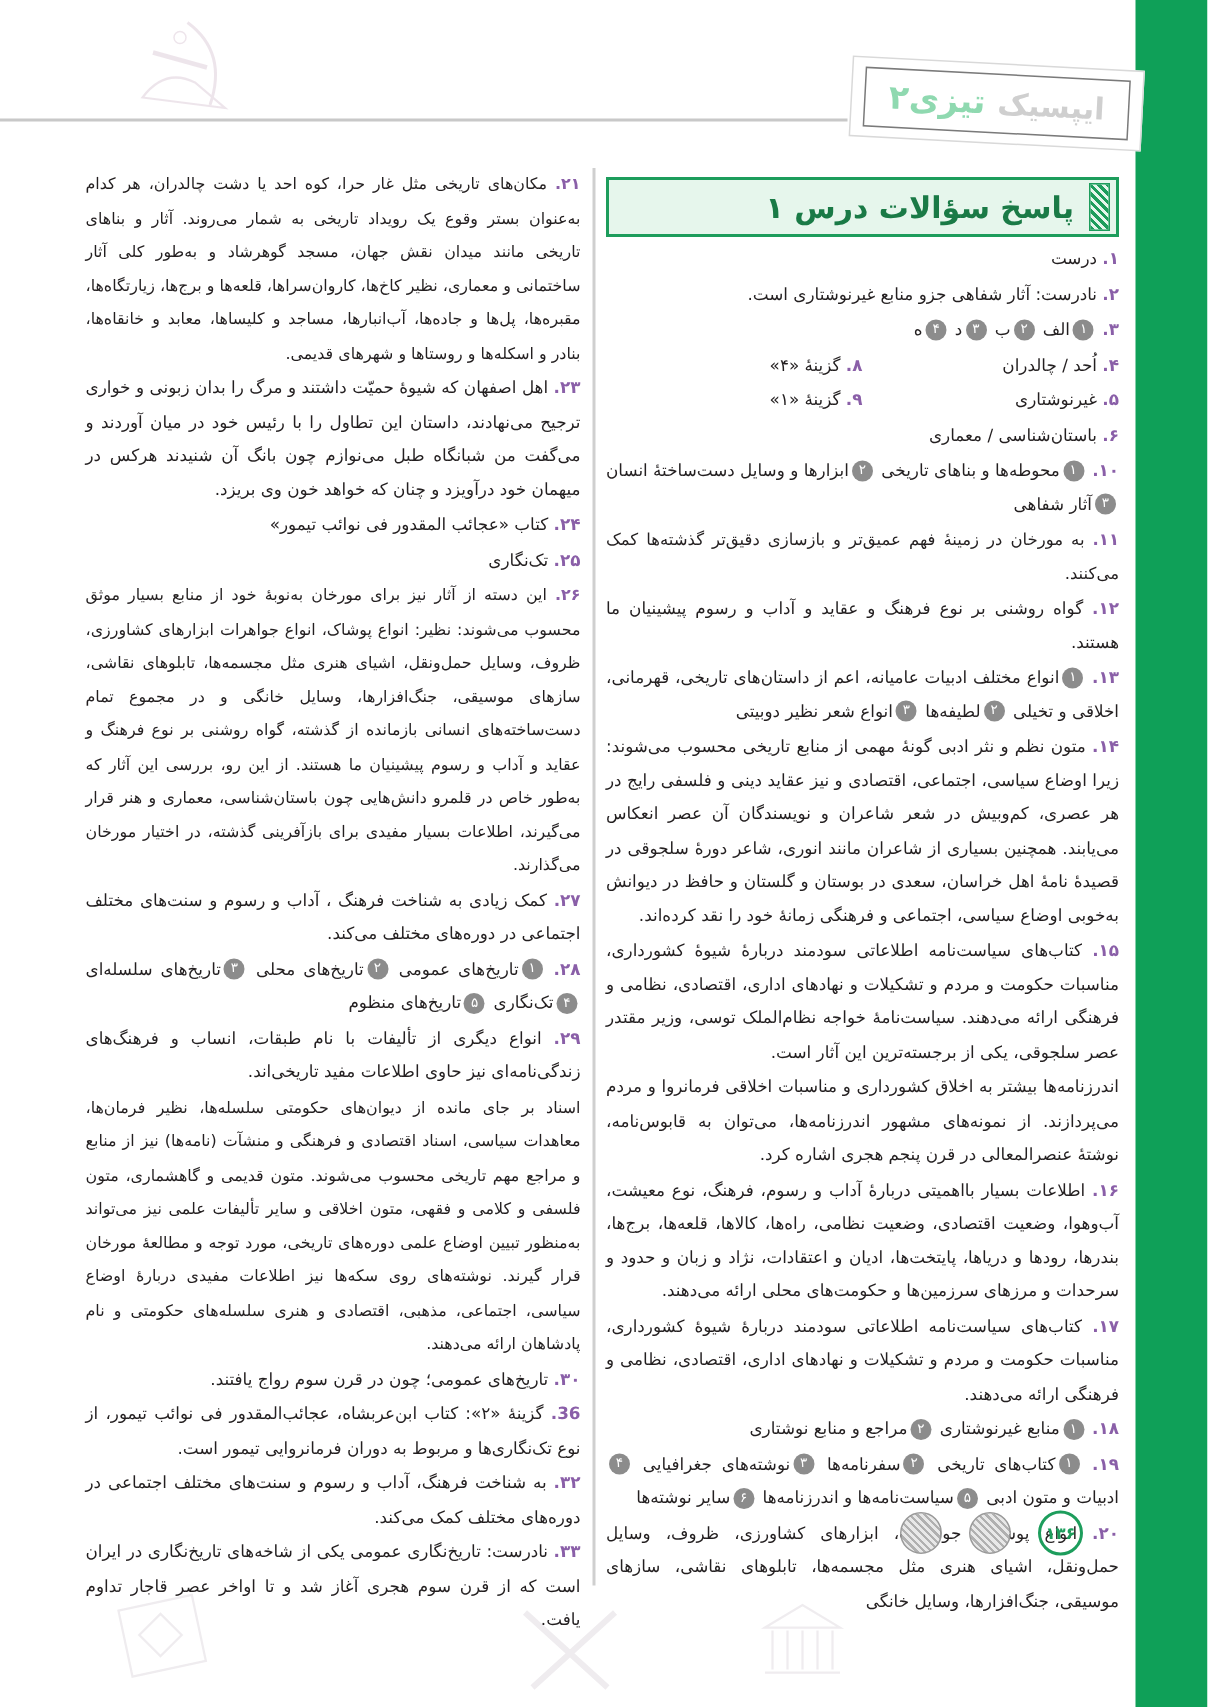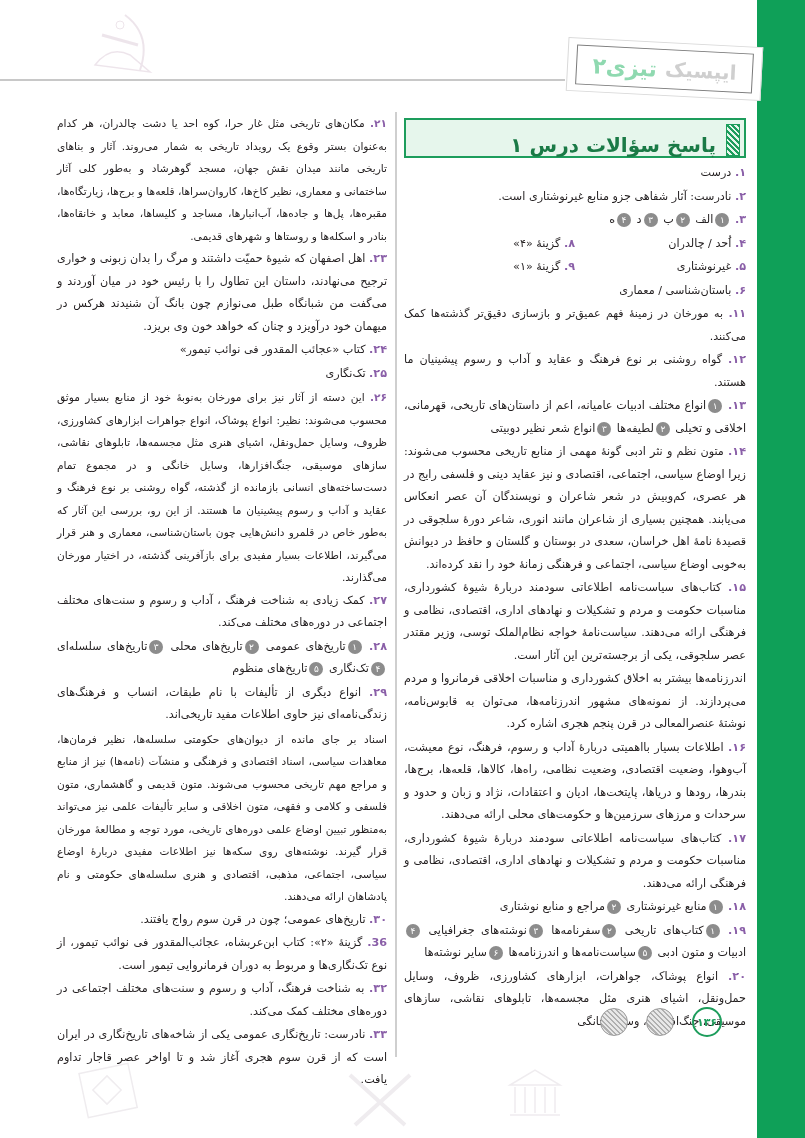--- a/index.html
+++ b/index.html
@@ -18,21 +18,21 @@
   .brand-logo .word2 { color: #8fd9b0; font-size: 22px; font-weight: bold; }
 
   .deco { position: absolute; opacity: 0.55; }
 
   .divider { position: absolute; left: 395px; top: 112px; width: 2px; height: 945px; background: #cfcfcf; }
 
   .col { position: absolute; direction: rtl; text-align: justify; font-size: 11.2px; line-height: 22.5px; }
   .col-right { left: 404px; top: 112px; width: 342px; }
   .col-left { left: 57px; top: 112px; width: 330px; }
 
-  .section-header { height: 40px; border: 2px solid #1d9d5c; background: #e6f6ec; display: flex; align-items: flex-end;
+  .section-header { height: 40px; border: 2px solid #1d9d5c; background: #e6f6ec; display: flex; align-items: center;
     padding-right: 4px; margin-bottom: 4px; margin-top: 6px; }
   .section-header .hatch { width: 14px; height: 32px; margin-left: 10px;
     background: repeating-linear-gradient(45deg, #1d9d5c 0 2px, #e6f6ec 2px 4px); border: 1px solid #1d9d5c; }
   .section-header .title { font-size: 20px; font-weight: bold; color: #1a7a46; }
 
   .item { margin-bottom: 1px; }
   .num { color: #8a5fa8; font-weight: bold; margin-top: 14px; }
   .badge { display: inline-block; width: 14px; height: 14px; border-radius: 50%; background: #8c8c8c; color: #fff;
     font-size: 9px; line-height: 14px; text-align: center; vertical-align: middle; margin: 0 2px; }
 
@@ -97,20 +97,25 @@
   <div class="two-col-row">
     <div class="item"><span class="num">۴.</span> <span>اُحد / چالدران</span></div>
     <div class="item"><span class="num">۸.</span> <span>گزینهٔ «۴»</span></div>
   </div>
   <div class="two-col-row">
     <div class="item"><span class="num">۵.</span> <span>غیرنوشتاری</span></div>
     <div class="item"><span class="num">۹.</span> <span>گزینهٔ «۱»</span></div>
   </div>
   <div class="item"><span class="num">۶.</span> <span>باستان‌شناسی / معماری</span></div>
 
+  <div class="item"><span class="num">۱۰.</span>
+    <span class="badge">۱</span><span>محوطه‌ها و بناهای تاریخی</span>
+    <span class="badge">۲</span><span>ابزارها و وسایل دست‌ساختهٔ انسان</span>
+    <span class="badge">۳</span><span>آثار شفاهی</span>
+  </div>
   <div class="item" style="font-size:11px"><span class="num">۱۱.</span> <span>به مورخان در زمینهٔ فهم عمیق‌تر و بازسازی دقیق‌تر گذشته‌ها کمک می‌کنند.</span></div>
   <div class="item"><span class="num">۱۲.</span> <span>گواه روشنی بر نوع فرهنگ و عقاید و آداب و رسوم پیشینیان ما هستند.</span></div>
   <div class="item"><span class="num">۱۳.</span>
     <span class="badge">۱</span><span>انواع مختلف ادبیات عامیانه، اعم از داستان‌های تاریخی، قهرمانی، اخلاقی و تخیلی</span>
     <span class="badge">۲</span><span>لطیفه‌ها</span>
     <span class="badge">۳</span><span>انواع شعر نظیر دوبیتی</span>
   </div>
   <div class="item"><span class="num">۱۴.</span> <span>متون نظم و نثر ادبی گونهٔ مهمی از منابع تاریخی محسوب می‌شوند: زیرا اوضاع سیاسی، اجتماعی، اقتصادی و نیز عقاید دینی و فلسفی رایج در هر عصری، کم‌وبیش در شعر شاعران و نویسندگان آن عصر انعکاس می‌یابند. همچنین بسیاری از شاعران مانند انوری، شاعر دورهٔ سلجوقی در قصیدهٔ نامهٔ اهل خراسان، سعدی در بوستان و گلستان و حافظ در دیوانش به‌خوبی اوضاع سیاسی، اجتماعی و فرهنگی زمانهٔ خود را نقد کرده‌اند.</span></div>
   <div class="item"><span class="num">۱۵.</span> <span>کتاب‌های سیاست‌نامه اطلاعاتی سودمند دربارهٔ شیوهٔ کشورداری، مناسبات حکومت و مردم و تشکیلات و نهادهای اداری، اقتصادی، نظامی و فرهنگی ارائه می‌دهند. سیاست‌نامهٔ خواجه نظام‌الملک توسی، وزیر مقتدر عصر سلجوقی، یکی از برجسته‌ترین این آثار است.</span></div>
   <div class="item"><span>اندرزنامه‌ها بیشتر به اخلاق کشورداری و مناسبات اخلاقی فرمانروا و مردم می‌پردازند. از نمونه‌های مشهور اندرزنامه‌ها، می‌توان به قابوس‌نامه، نوشتهٔ عنصرالمعالی در قرن پنجم هجری اشاره کرد.</span></div>

